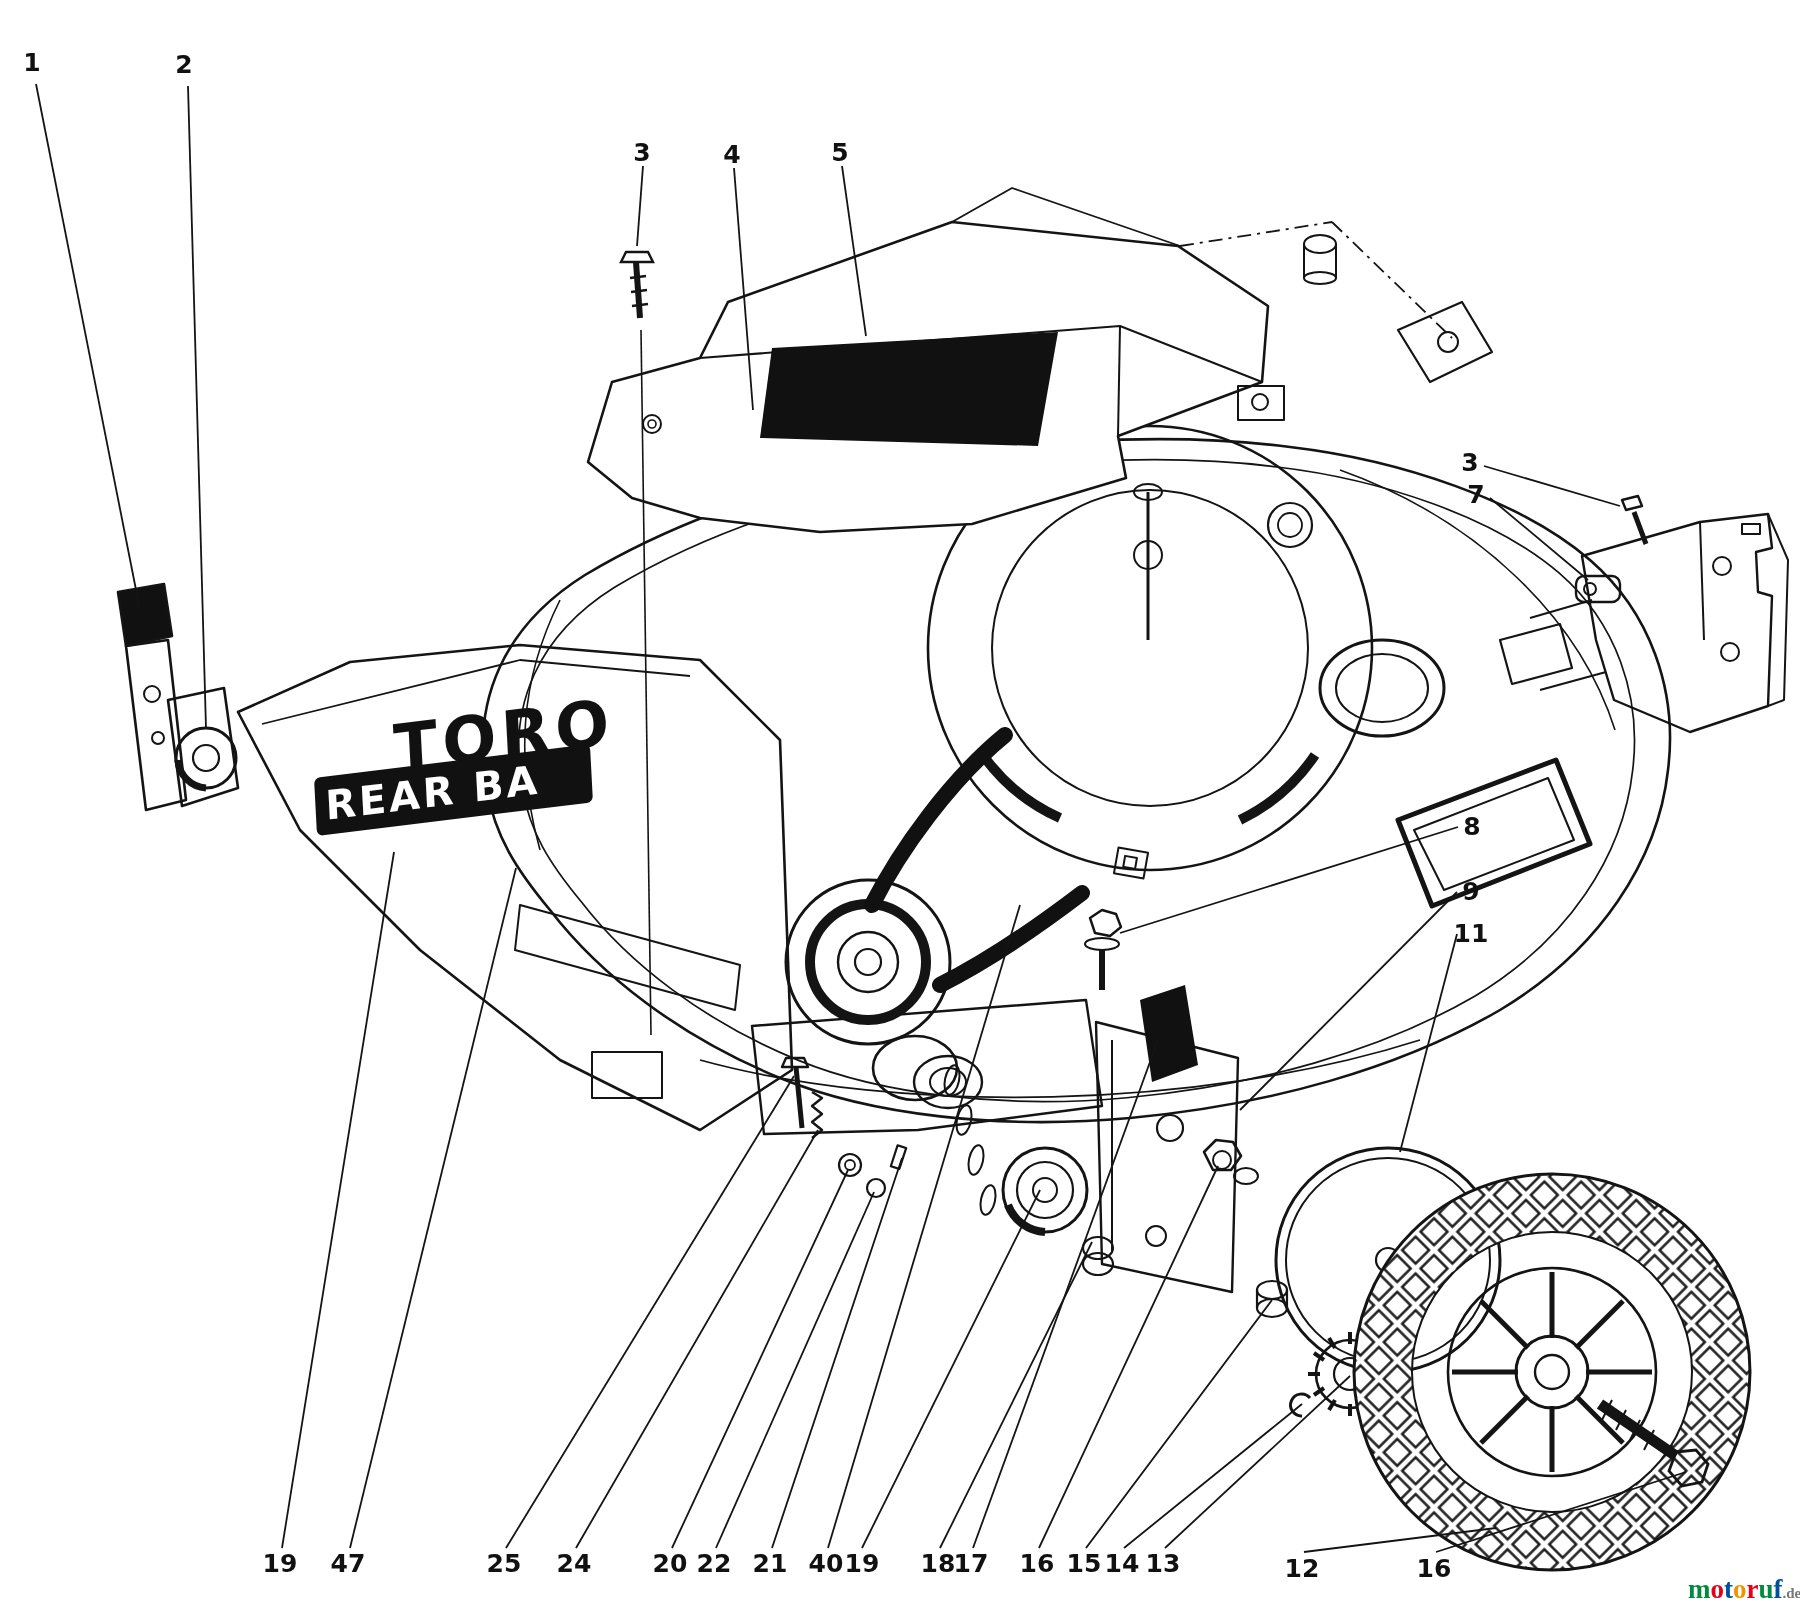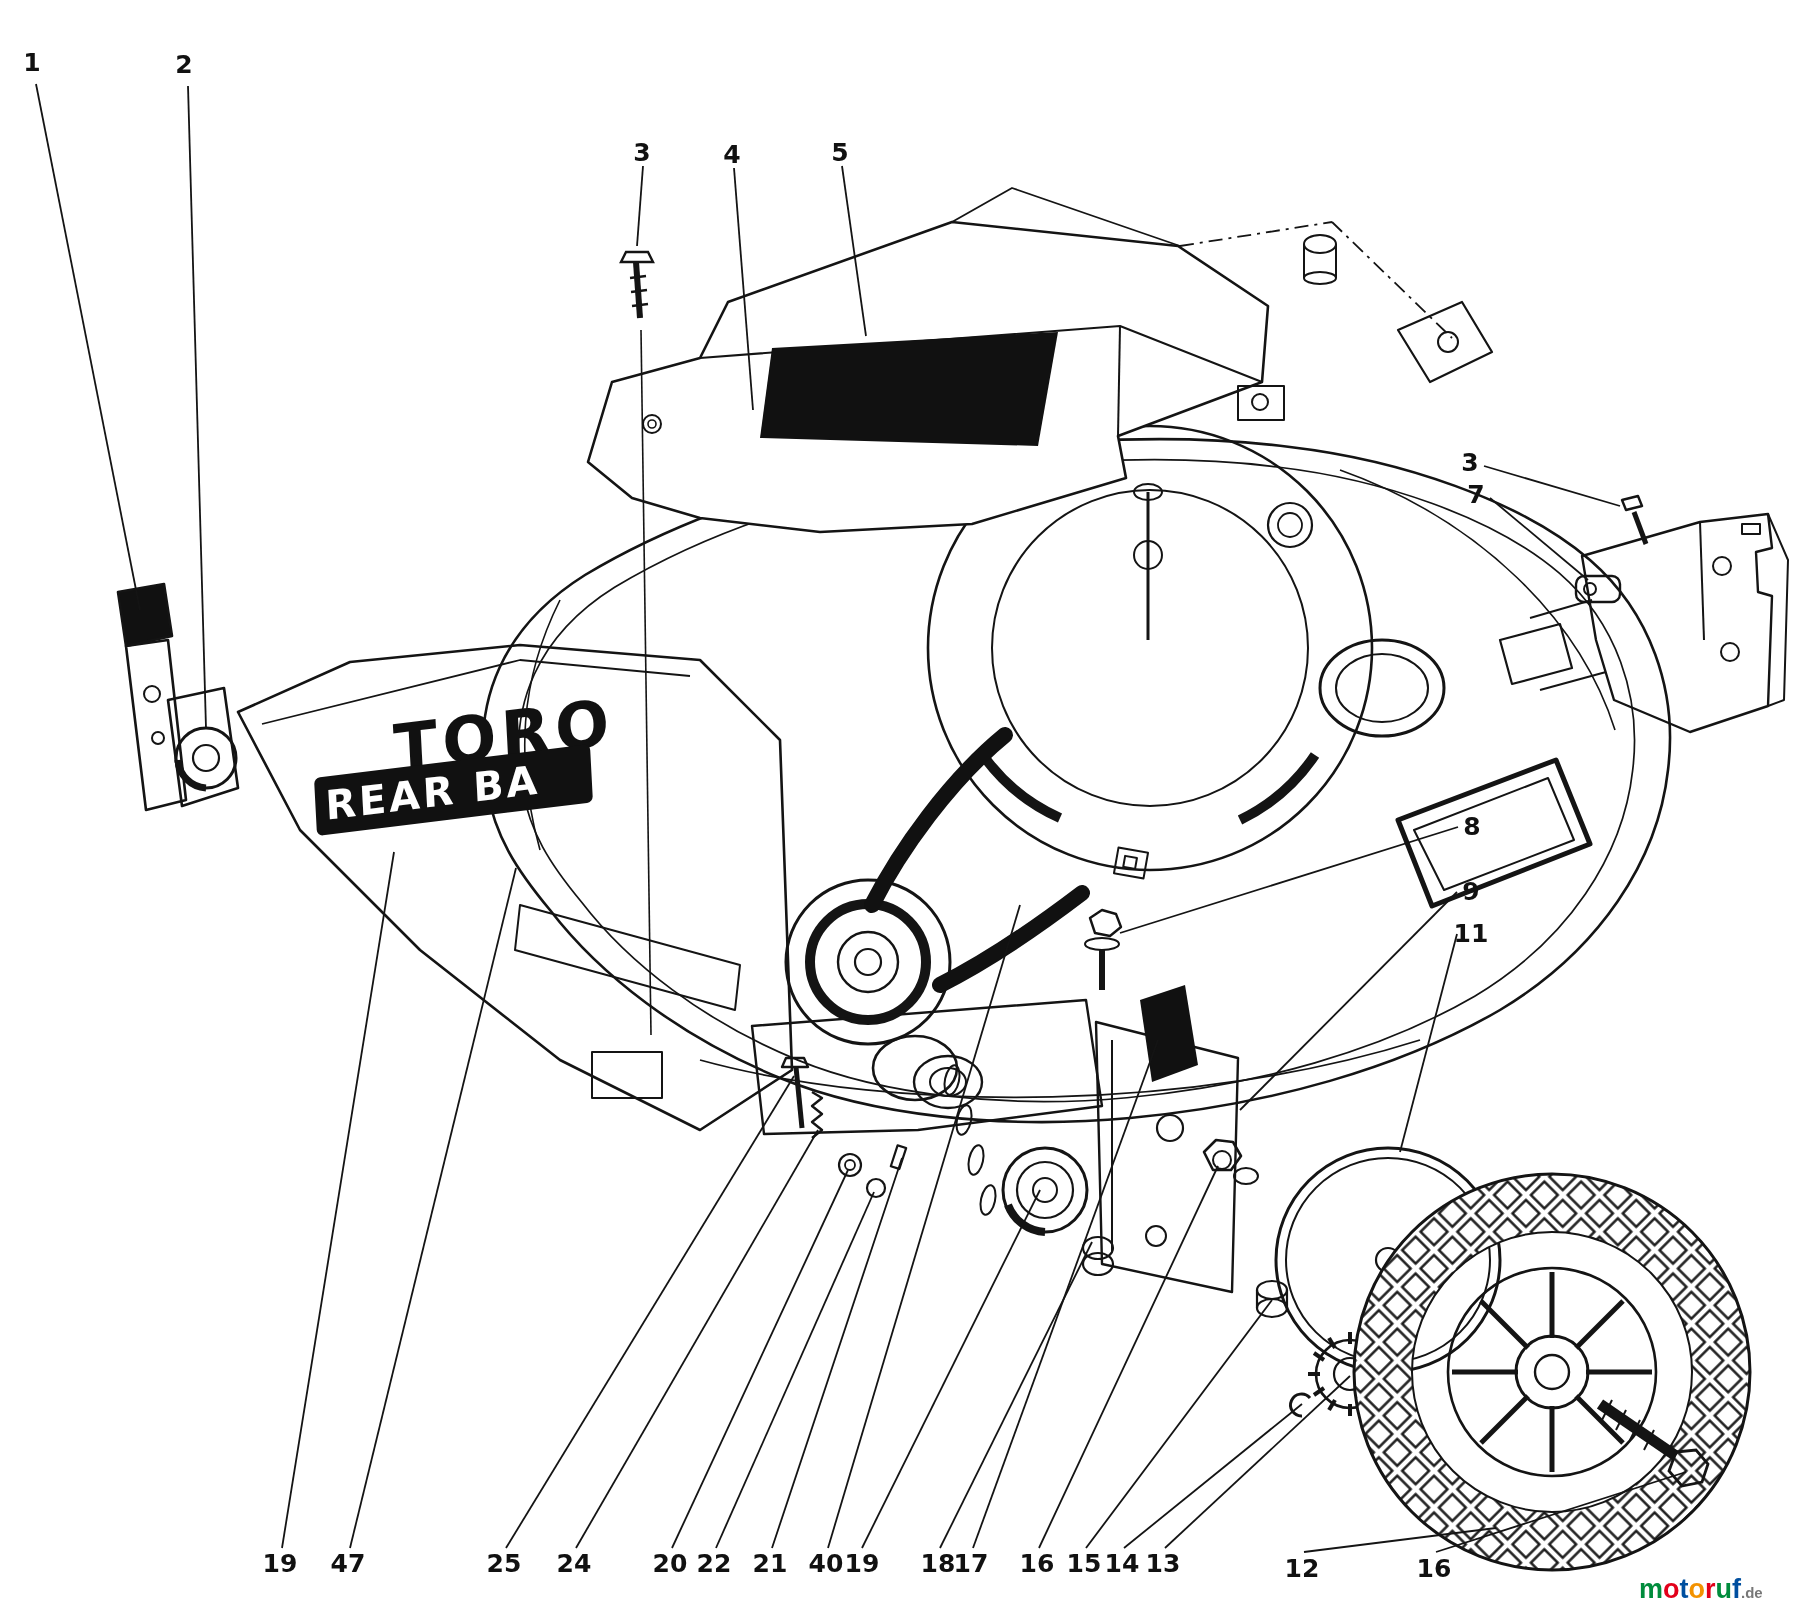--- a/index.html
+++ b/index.html
@@ -21,23 +21,23 @@
   }
   .rearbag{
     position:absolute;left:314px;top:778px;width:268px;height:58px;
     transform:rotate(-7deg) skewX(-4deg);transform-origin:left top;
     background:#111;color:#fff;overflow:hidden;white-space:nowrap;
     font-size:40px;font-weight:900;line-height:58px;padding-left:10px;
     letter-spacing:3px;border-radius:6px;
     font-family:"DejaVu Sans","Liberation Sans",sans-serif;
   }
   .watermark{
-    position:absolute;left:1639px;top:1574px;
+    position:absolute;left:1688px;top:1574px;
     font-size:27px;font-weight:bold;white-space:nowrap;
-    font-family:Liberation Sans, sans-serif;
+    font-family:Liberation Serif, serif;
   }
   .watermark .suffix{font-size:15px;font-weight:bold;}
 </style>
 </head>
 <body>
 
 <div id="stage">
 
   <svg id="art" width="1800" height="1618" viewBox="0 0 1800 1618">
     <defs>

